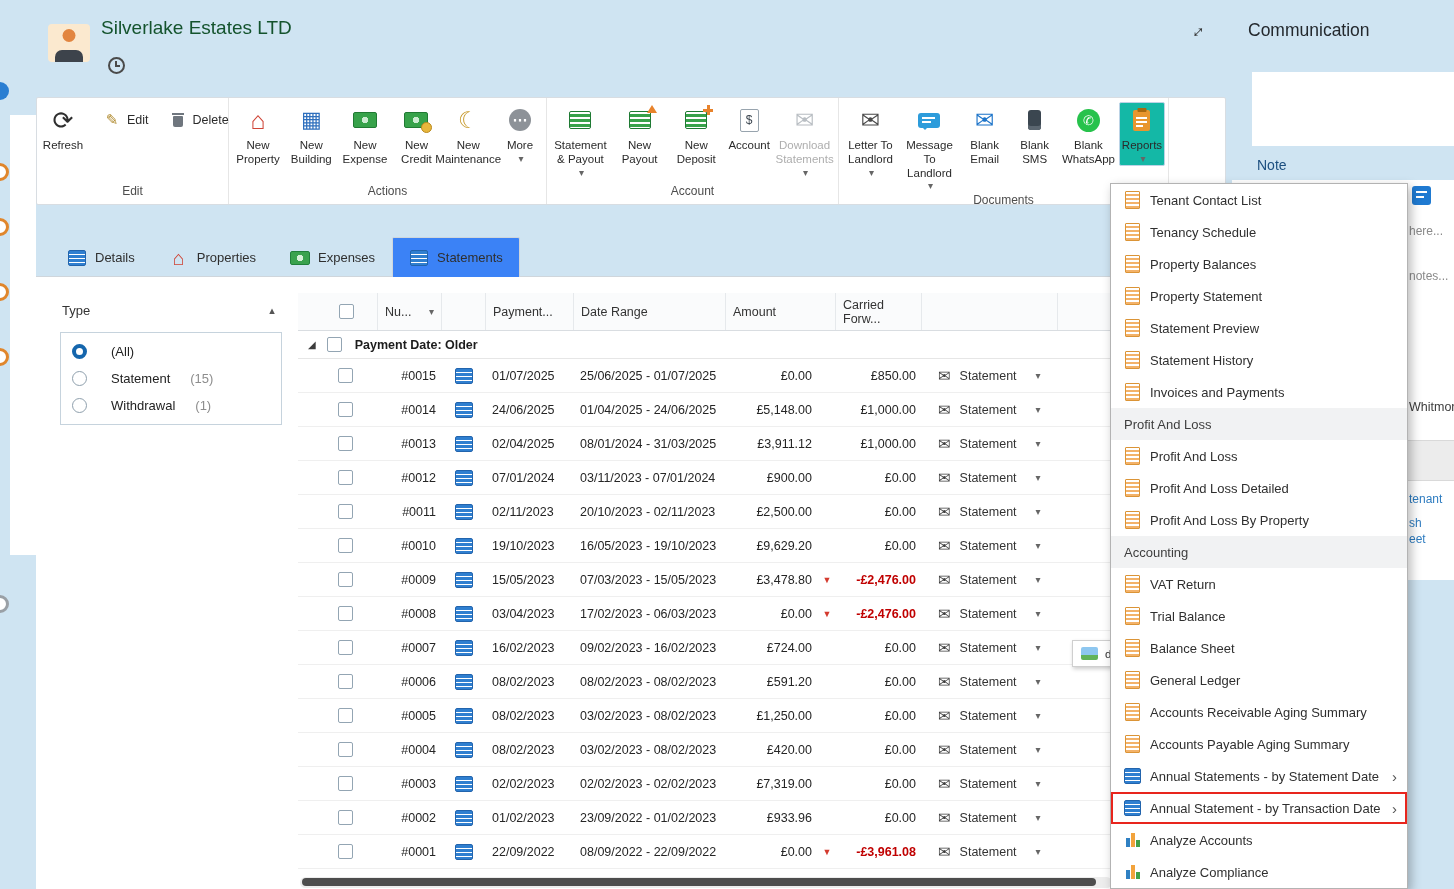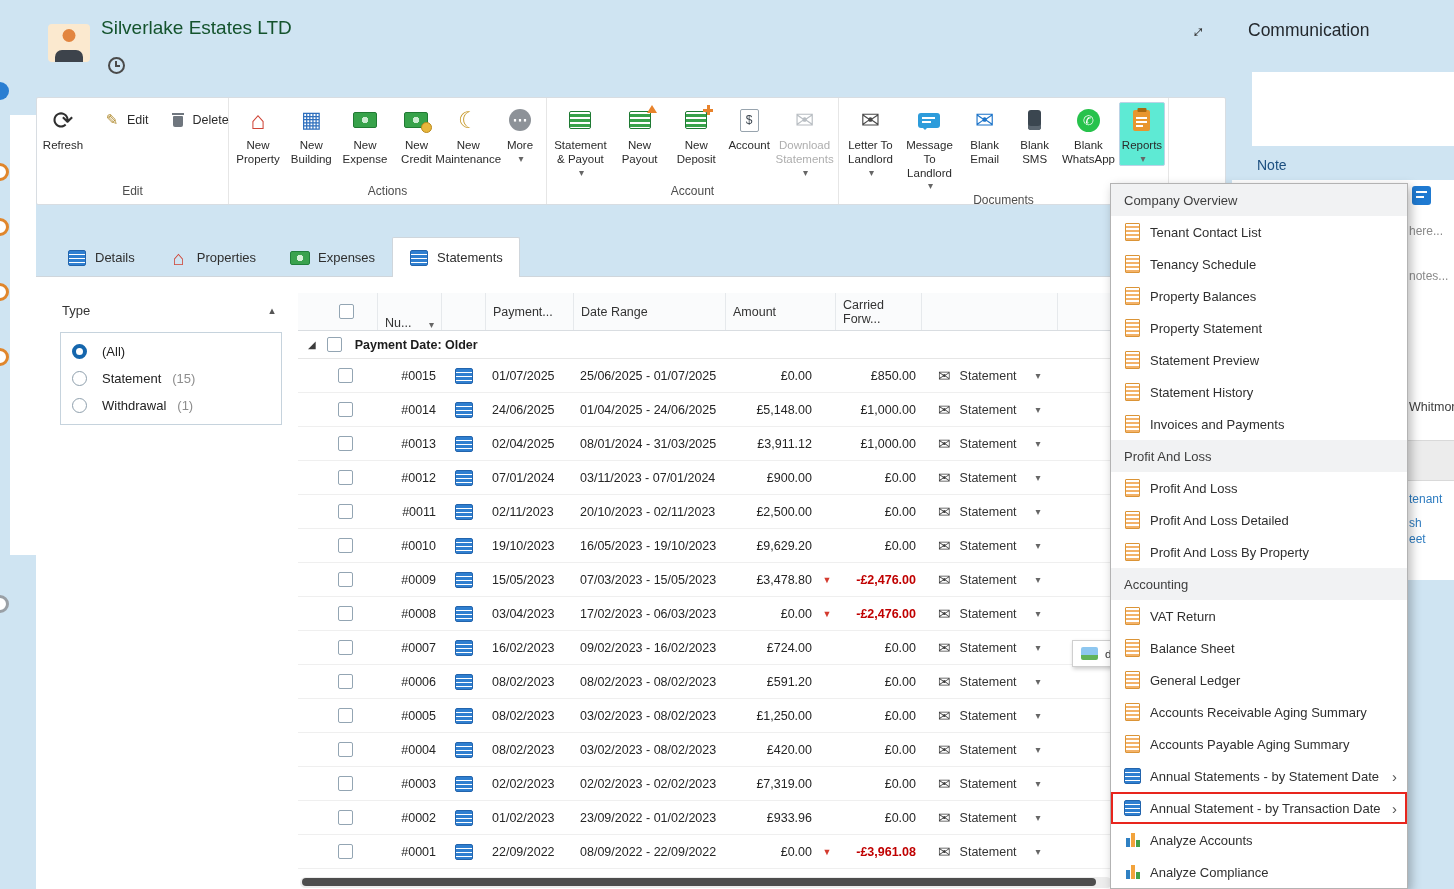--- a/index.html
+++ b/index.html
@@ -31,21 +31,21 @@
   .expand-icon::before { content:"↔"; }
 
   
   .ribbon { position:absolute; left:36px; top:97px; width:1190px; height:108px; background:#fff; border:1px solid #d8dde2; border-radius:2px; display:flex; z-index:2; }
   .rgroup { display:flex; flex-direction:column; border-right:1px solid #e6e6e6; }
   .g-edit { width:192px; } .g-actions { width:318px; } .g-account { width:292px; } .g-documents { width:330px; }
   .rfill { flex:1; }
   .rbuttons { flex:1; display:flex; align-items:flex-start; padding:4px 2px 0; }
   .rglabel { height:20px; text-align:center; font-size:12px; color:#4d4d4d; }
   .rbtn { min-width:46px; margin:0 1px; padding:2px 3px 0; display:flex; flex-direction:column; align-items:center; cursor:pointer; border:1px solid transparent; }
-  .rbtn.pressed { background:#5eead4; border-color:#bcd3e6; border-radius:2px; }
+  .rbtn.pressed { background:#14b8a6; border-color:#bcd3e6; border-radius:2px; }
   .rbtn.disabled .rlbl { color:#aeaeae; }
   .rlbl { font-size:11.5px; color:#2b2b2b; text-align:center; line-height:1.2; margin-top:4px; max-width:72px; }
   .ic { height:30px; width:34px; display:flex; align-items:center; justify-content:center; position:relative; }
   .hwrap { display:flex; gap:4px; margin-left:8px; margin-top:6px; align-items:flex-start; }
   .hbtn { display:flex; align-items:center; gap:6px; padding:3px 8px; font-size:12.5px; color:#2b2b2b; cursor:pointer; }
   .ich { position:relative; width:18px; height:18px; display:flex; align-items:center; justify-content:center; }
   .rchev { display:none; }
   .rchev.show { display:inline; }
   .rchev::before { content:"▾"; font-size:9px; color:#555; margin-left:2px; }
 
@@ -92,48 +92,48 @@
   [data-icon="properties-icon"]::before { content:"⌂"; font-size:20px; color:#cf4436; font-weight:bold; line-height:1; }
   [data-icon="expenses-icon"]::before { content:""; width:18px; height:12px; border:1px solid #20803a; border-radius:2px; background:radial-gradient(circle,#d6efd9 0 3px,#3aa24e 3px); }
   [data-icon="mail-icon"]::before { content:"✉"; font-size:15px; color:#3f3f3f; line-height:1; }
   [data-icon="image-icon"]::before { content:""; width:17px; height:13px; border-radius:2px; background:linear-gradient(180deg,#8ec7f0 0 60%, #62b35a 60%); }
   [data-icon="panel-flag-icon"]::before { content:""; width:19px; height:19px; border-radius:3px; background:#1f7ad1;
     background-image:linear-gradient(#fff,#fff),linear-gradient(#fff,#fff); background-size:11px 2px,8px 2px; background-position:4px 5px,4px 10px; background-repeat:no-repeat; }
 
   
   .tabbar { position:absolute; left:36px; top:237px; width:1196px; height:40px; display:flex; align-items:stretch; padding-left:14px; z-index:3; }
   .tab { display:flex; align-items:center; gap:8px; padding:0 16px; font-size:13px; color:#2f2f2f; cursor:pointer; border:1px solid transparent; border-bottom:none; }
-  .tab.active { background:#ffffff; border-color:#cfd6dc; border-radius:2px 2px 0 0; }
+  .tab.active { background:#3b82f6; border-color:#cfd6dc; border-radius:2px 2px 0 0; }
   .tabic { width:20px; height:18px; display:flex; align-items:center; justify-content:center; position:relative; }
 
   
   .content { position:absolute; left:36px; top:276px; width:1196px; height:613px; background:#fff; border-top:1px solid #cfd6dc; z-index:1; }
 
   
   .filter-panel { position:absolute; left:24px; top:16px; width:222px; }
   .filter-head { display:flex; align-items:center; gap:9px; height:26px; padding:0 2px; }
   .filter-funnel { position:relative; width:12px; height:13px; }
   .filter-funnel::before { content:""; display:block; border-left:6px solid transparent; border-right:6px solid transparent; border-top:7px solid #44525e; }
   .filter-funnel::after { content:""; position:absolute; left:5px; top:6px; width:2px; height:6px; background:#44525e; }
   .filter-title { font-size:13.5px; color:#333; }
   .head-collapse { margin-left:auto; cursor:pointer; width:16px; text-align:center; }
   .type-head { display:flex; align-items:center; margin-top:10px; padding:0 2px; font-size:13px; color:#333;gap:44px; }
   .type-box { margin-top:14px; border:1px solid #c6d3dd; background:#fff; padding:11px 11px; display:flex; flex-direction:column; gap:12px; }
-  .opt { display:flex; align-items:flex-end; gap:15px; font-size:13px; color:#222; cursor:pointer; }
+  .opt { display:flex; align-items:flex-end; gap:24px; font-size:13px; color:#222; cursor:pointer; }
   .radio { width:15px; height:15px; border-radius:50%; border:1px solid #8fa0ad; background:#fff; flex:none; }
   .radio.sel { border:4px solid #1566ad; }
   .opt-count { color:#8d8d8d; margin-left:-4px; }
 
   
   .grid { position:absolute; left:262px; top:16px; width:816px; }
   .thead { display:flex; height:38px; background:#fafbfc; border-bottom:1px solid #d9dde1; align-items:stretch; }
   .hc { display:flex; align-items:center; padding:0 7px; font-size:12.5px; color:#333; border-right:1px solid #e6e9ec; }
   .h0 { width:34px; border-right:none; padding:0; }
   .h-check { width:46px; }
-  .h-num { width:64px; gap:2px; cursor:pointer;align-items:flex-end; }
+  .h-num { width:64px; gap:2px; cursor:pointer; }
   .h-icon { width:44px; }
   .h-pay { width:88px; cursor:pointer; }
   .h-range { width:152px; cursor:pointer; }
   .h-amount { width:110px; cursor:pointer; }
   .h-carried { width:86px; cursor:pointer; }
   .h-action { width:136px; }
   .h-rest { flex:1; border-right:none; }
   .sorticon { margin-left:auto; }
   .grow { display:flex; align-items:center; height:28px; border-bottom:1px solid #e6e6e6; padding-left:10px; }
   .gmark { margin-right:11px; cursor:pointer; }
@@ -775,104 +775,104 @@
 <span class="panel-flag" data-icon="panel-flag-icon"></span>
 <span class="frag f0">here...</span>
 <span class="frag f1">notes...</span>
 <span class="frag f2">Whitmore</span>
 <span class="frag f3">tenant</span>
 <span class="frag f4">sh</span>
 <span class="frag f5">eet</span>
 
 <div class="menu">
 
+
+    <div class="menu-item">
+      <span class="mi-icon" data-icon="report-icon"></span>
+      <span class="mi-label">Tenant Contact List</span>
+      <span class="mi-arrow" data-icon="submenu-arrow-icon"></span>
+    </div>
+
+    <div class="menu-item">
+      <span class="mi-icon" data-icon="report-icon"></span>
+      <span class="mi-label">Tenancy Schedule</span>
+      <span class="mi-arrow" data-icon="submenu-arrow-icon"></span>
+    </div>
+
+    <div class="menu-item">
+      <span class="mi-icon" data-icon="report-icon"></span>
+      <span class="mi-label">Property Balances</span>
+      <span class="mi-arrow" data-icon="submenu-arrow-icon"></span>
+    </div>
+
+    <div class="menu-item">
+      <span class="mi-icon" data-icon="report-icon"></span>
+      <span class="mi-label">Property Statement</span>
+      <span class="mi-arrow" data-icon="submenu-arrow-icon"></span>
+    </div>
+
+    <div class="menu-item">
+      <span class="mi-icon" data-icon="report-icon"></span>
+      <span class="mi-label">Statement Preview</span>
+      <span class="mi-arrow" data-icon="submenu-arrow-icon"></span>
+    </div>
+
+    <div class="menu-item">
+      <span class="mi-icon" data-icon="report-icon"></span>
+      <span class="mi-label">Statement History</span>
+      <span class="mi-arrow" data-icon="submenu-arrow-icon"></span>
+    </div>
+
+    <div class="menu-item">
+      <span class="mi-icon" data-icon="report-icon"></span>
+      <span class="mi-label">Invoices and Payments</span>
+      <span class="mi-arrow" data-icon="submenu-arrow-icon"></span>
+    </div>
+
     <div class="menu-item mheader">
 
-      <span class="mi-label">Company Overview</span>
-      <span class="mi-arrow" data-icon="submenu-arrow-icon"></span>
-    </div>
-
-    <div class="menu-item">
-      <span class="mi-icon" data-icon="report-icon"></span>
-      <span class="mi-label">Tenant Contact List</span>
-      <span class="mi-arrow" data-icon="submenu-arrow-icon"></span>
-    </div>
-
-    <div class="menu-item">
-      <span class="mi-icon" data-icon="report-icon"></span>
-      <span class="mi-label">Tenancy Schedule</span>
-      <span class="mi-arrow" data-icon="submenu-arrow-icon"></span>
-    </div>
-
-    <div class="menu-item">
-      <span class="mi-icon" data-icon="report-icon"></span>
-      <span class="mi-label">Property Balances</span>
-      <span class="mi-arrow" data-icon="submenu-arrow-icon"></span>
-    </div>
-
-    <div class="menu-item">
-      <span class="mi-icon" data-icon="report-icon"></span>
-      <span class="mi-label">Property Statement</span>
-      <span class="mi-arrow" data-icon="submenu-arrow-icon"></span>
-    </div>
-
-    <div class="menu-item">
-      <span class="mi-icon" data-icon="report-icon"></span>
-      <span class="mi-label">Statement Preview</span>
-      <span class="mi-arrow" data-icon="submenu-arrow-icon"></span>
-    </div>
-
-    <div class="menu-item">
-      <span class="mi-icon" data-icon="report-icon"></span>
-      <span class="mi-label">Statement History</span>
-      <span class="mi-arrow" data-icon="submenu-arrow-icon"></span>
-    </div>
-
-    <div class="menu-item">
-      <span class="mi-icon" data-icon="report-icon"></span>
-      <span class="mi-label">Invoices and Payments</span>
+      <span class="mi-label">Profit And Loss</span>
+      <span class="mi-arrow" data-icon="submenu-arrow-icon"></span>
+    </div>
+
+    <div class="menu-item">
+      <span class="mi-icon" data-icon="report-icon"></span>
+      <span class="mi-label">Profit And Loss</span>
+      <span class="mi-arrow" data-icon="submenu-arrow-icon"></span>
+    </div>
+
+    <div class="menu-item">
+      <span class="mi-icon" data-icon="report-icon"></span>
+      <span class="mi-label">Profit And Loss Detailed</span>
+      <span class="mi-arrow" data-icon="submenu-arrow-icon"></span>
+    </div>
+
+    <div class="menu-item">
+      <span class="mi-icon" data-icon="report-icon"></span>
+      <span class="mi-label">Profit And Loss By Property</span>
       <span class="mi-arrow" data-icon="submenu-arrow-icon"></span>
     </div>
 
     <div class="menu-item mheader">
 
-      <span class="mi-label">Profit And Loss</span>
-      <span class="mi-arrow" data-icon="submenu-arrow-icon"></span>
-    </div>
-
-    <div class="menu-item">
-      <span class="mi-icon" data-icon="report-icon"></span>
-      <span class="mi-label">Profit And Loss</span>
-      <span class="mi-arrow" data-icon="submenu-arrow-icon"></span>
-    </div>
-
-    <div class="menu-item">
-      <span class="mi-icon" data-icon="report-icon"></span>
-      <span class="mi-label">Profit And Loss Detailed</span>
-      <span class="mi-arrow" data-icon="submenu-arrow-icon"></span>
-    </div>
-
-    <div class="menu-item">
-      <span class="mi-icon" data-icon="report-icon"></span>
-      <span class="mi-label">Profit And Loss By Property</span>
-      <span class="mi-arrow" data-icon="submenu-arrow-icon"></span>
-    </div>
-
-    <div class="menu-item mheader">
-
       <span class="mi-label">Accounting</span>
       <span class="mi-arrow" data-icon="submenu-arrow-icon"></span>
     </div>
 
     <div class="menu-item">
       <span class="mi-icon" data-icon="report-icon"></span>
       <span class="mi-label">VAT Return</span>
       <span class="mi-arrow" data-icon="submenu-arrow-icon"></span>
     </div>
 
+    <div class="menu-item">
+      <span class="mi-icon" data-icon="report-icon"></span>
+      <span class="mi-label">Trial Balance</span>
+      <span class="mi-arrow" data-icon="submenu-arrow-icon"></span>
+    </div>
 
     <div class="menu-item">
       <span class="mi-icon" data-icon="report-icon"></span>
       <span class="mi-label">Balance Sheet</span>
       <span class="mi-arrow" data-icon="submenu-arrow-icon"></span>
     </div>
 
     <div class="menu-item">
       <span class="mi-icon" data-icon="report-icon"></span>
       <span class="mi-label">General Ledger</span>

